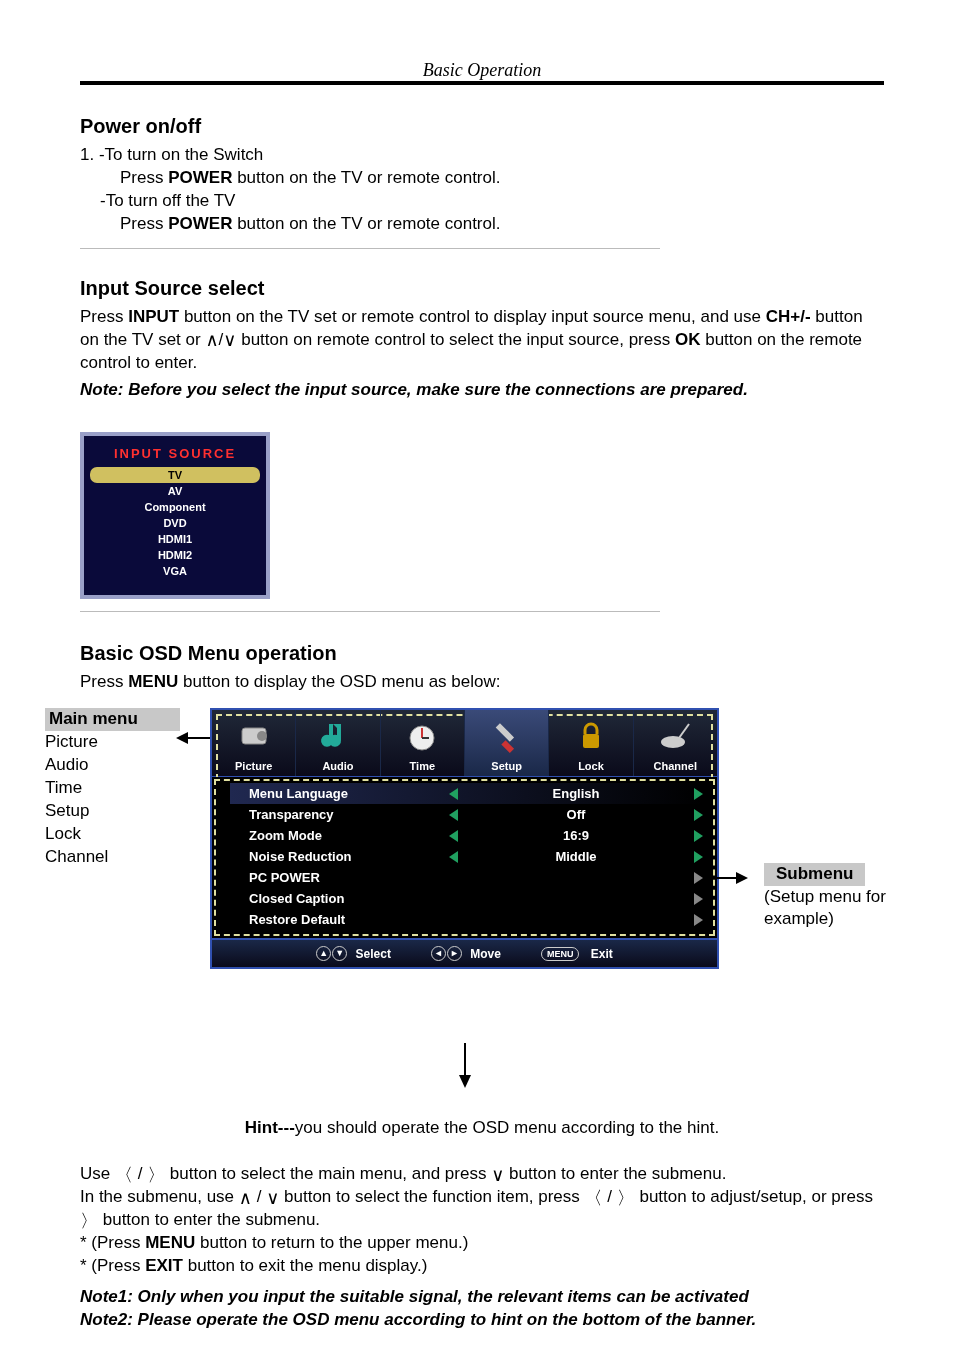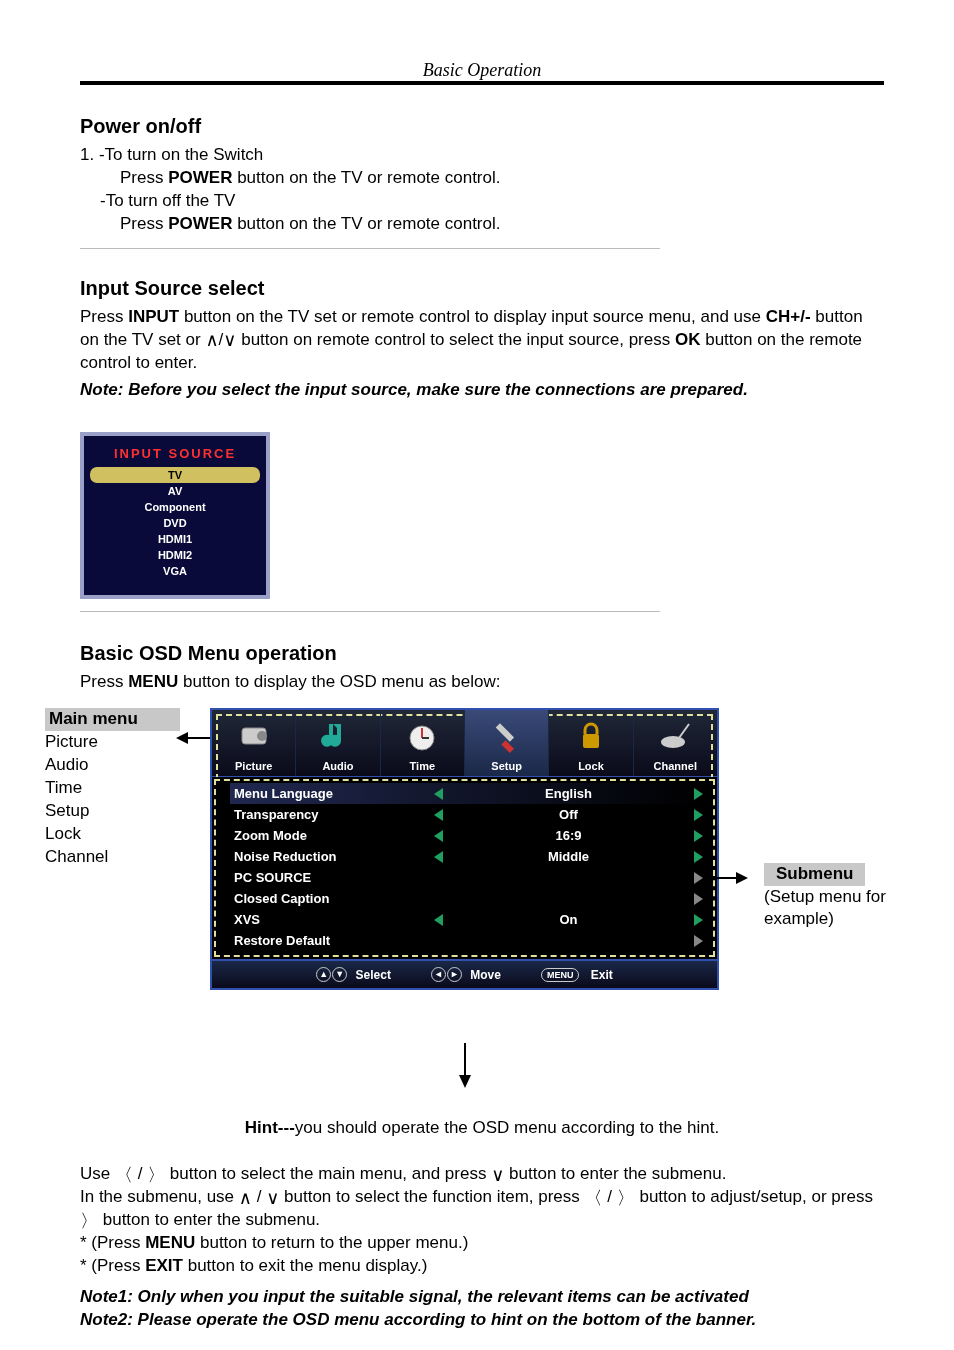--- a/index.html
+++ b/index.html
@@ -161,21 +161,21 @@
     display: flex;
     align-items: center;
     padding: 3px 0;
     font-weight: bold;
     font-size: 13px;
     position: relative;
   }
   .osd-row.hl { background: linear-gradient(to right, rgba(80,100,200,0.4), transparent); }
   .osd-label {
     width: 200px;
-    padding-left: 4px;
+    padding-left: 19px;
   }
   .osd-val {
     flex: 1;
     text-align: center;
   }
   .tri-l, .tri-r {
     width: 0; height: 0;
     border-top: 6px solid transparent;
     border-bottom: 6px solid transparent;
   }
@@ -371,36 +371,30 @@
             <div class="osd-val">16:9</div>
             <div class="tri-r"></div>
           </div>
           <div class="osd-row">
             <div class="osd-label">Noise Reduction</div>
             <div class="tri-l"></div>
             <div class="osd-val">Middle</div>
             <div class="tri-r"></div>
           </div>
           <div class="osd-row">
-            <div class="osd-label">PC SOURCE</div>
+            <div class="osd-label">PC POWER</div>
             <div style="width: 15px;"></div>
             <div class="osd-val"></div>
             <div class="tri-r grey"></div>
           </div>
           <div class="osd-row">
             <div class="osd-label">Closed Caption</div>
             <div style="width: 15px;"></div>
             <div class="osd-val"></div>
             <div class="tri-r grey"></div>
-          </div>
-          <div class="osd-row">
-            <div class="osd-label">XVS</div>
-            <div class="tri-l"></div>
-            <div class="osd-val">On</div>
-            <div class="tri-r"></div>
           </div>
           <div class="osd-row">
             <div class="osd-label">Restore Default</div>
             <div style="width: 15px;"></div>
             <div class="osd-val"></div>
             <div class="tri-r grey"></div>
           </div>
         </div>
 
       <div class="osd-hint">

